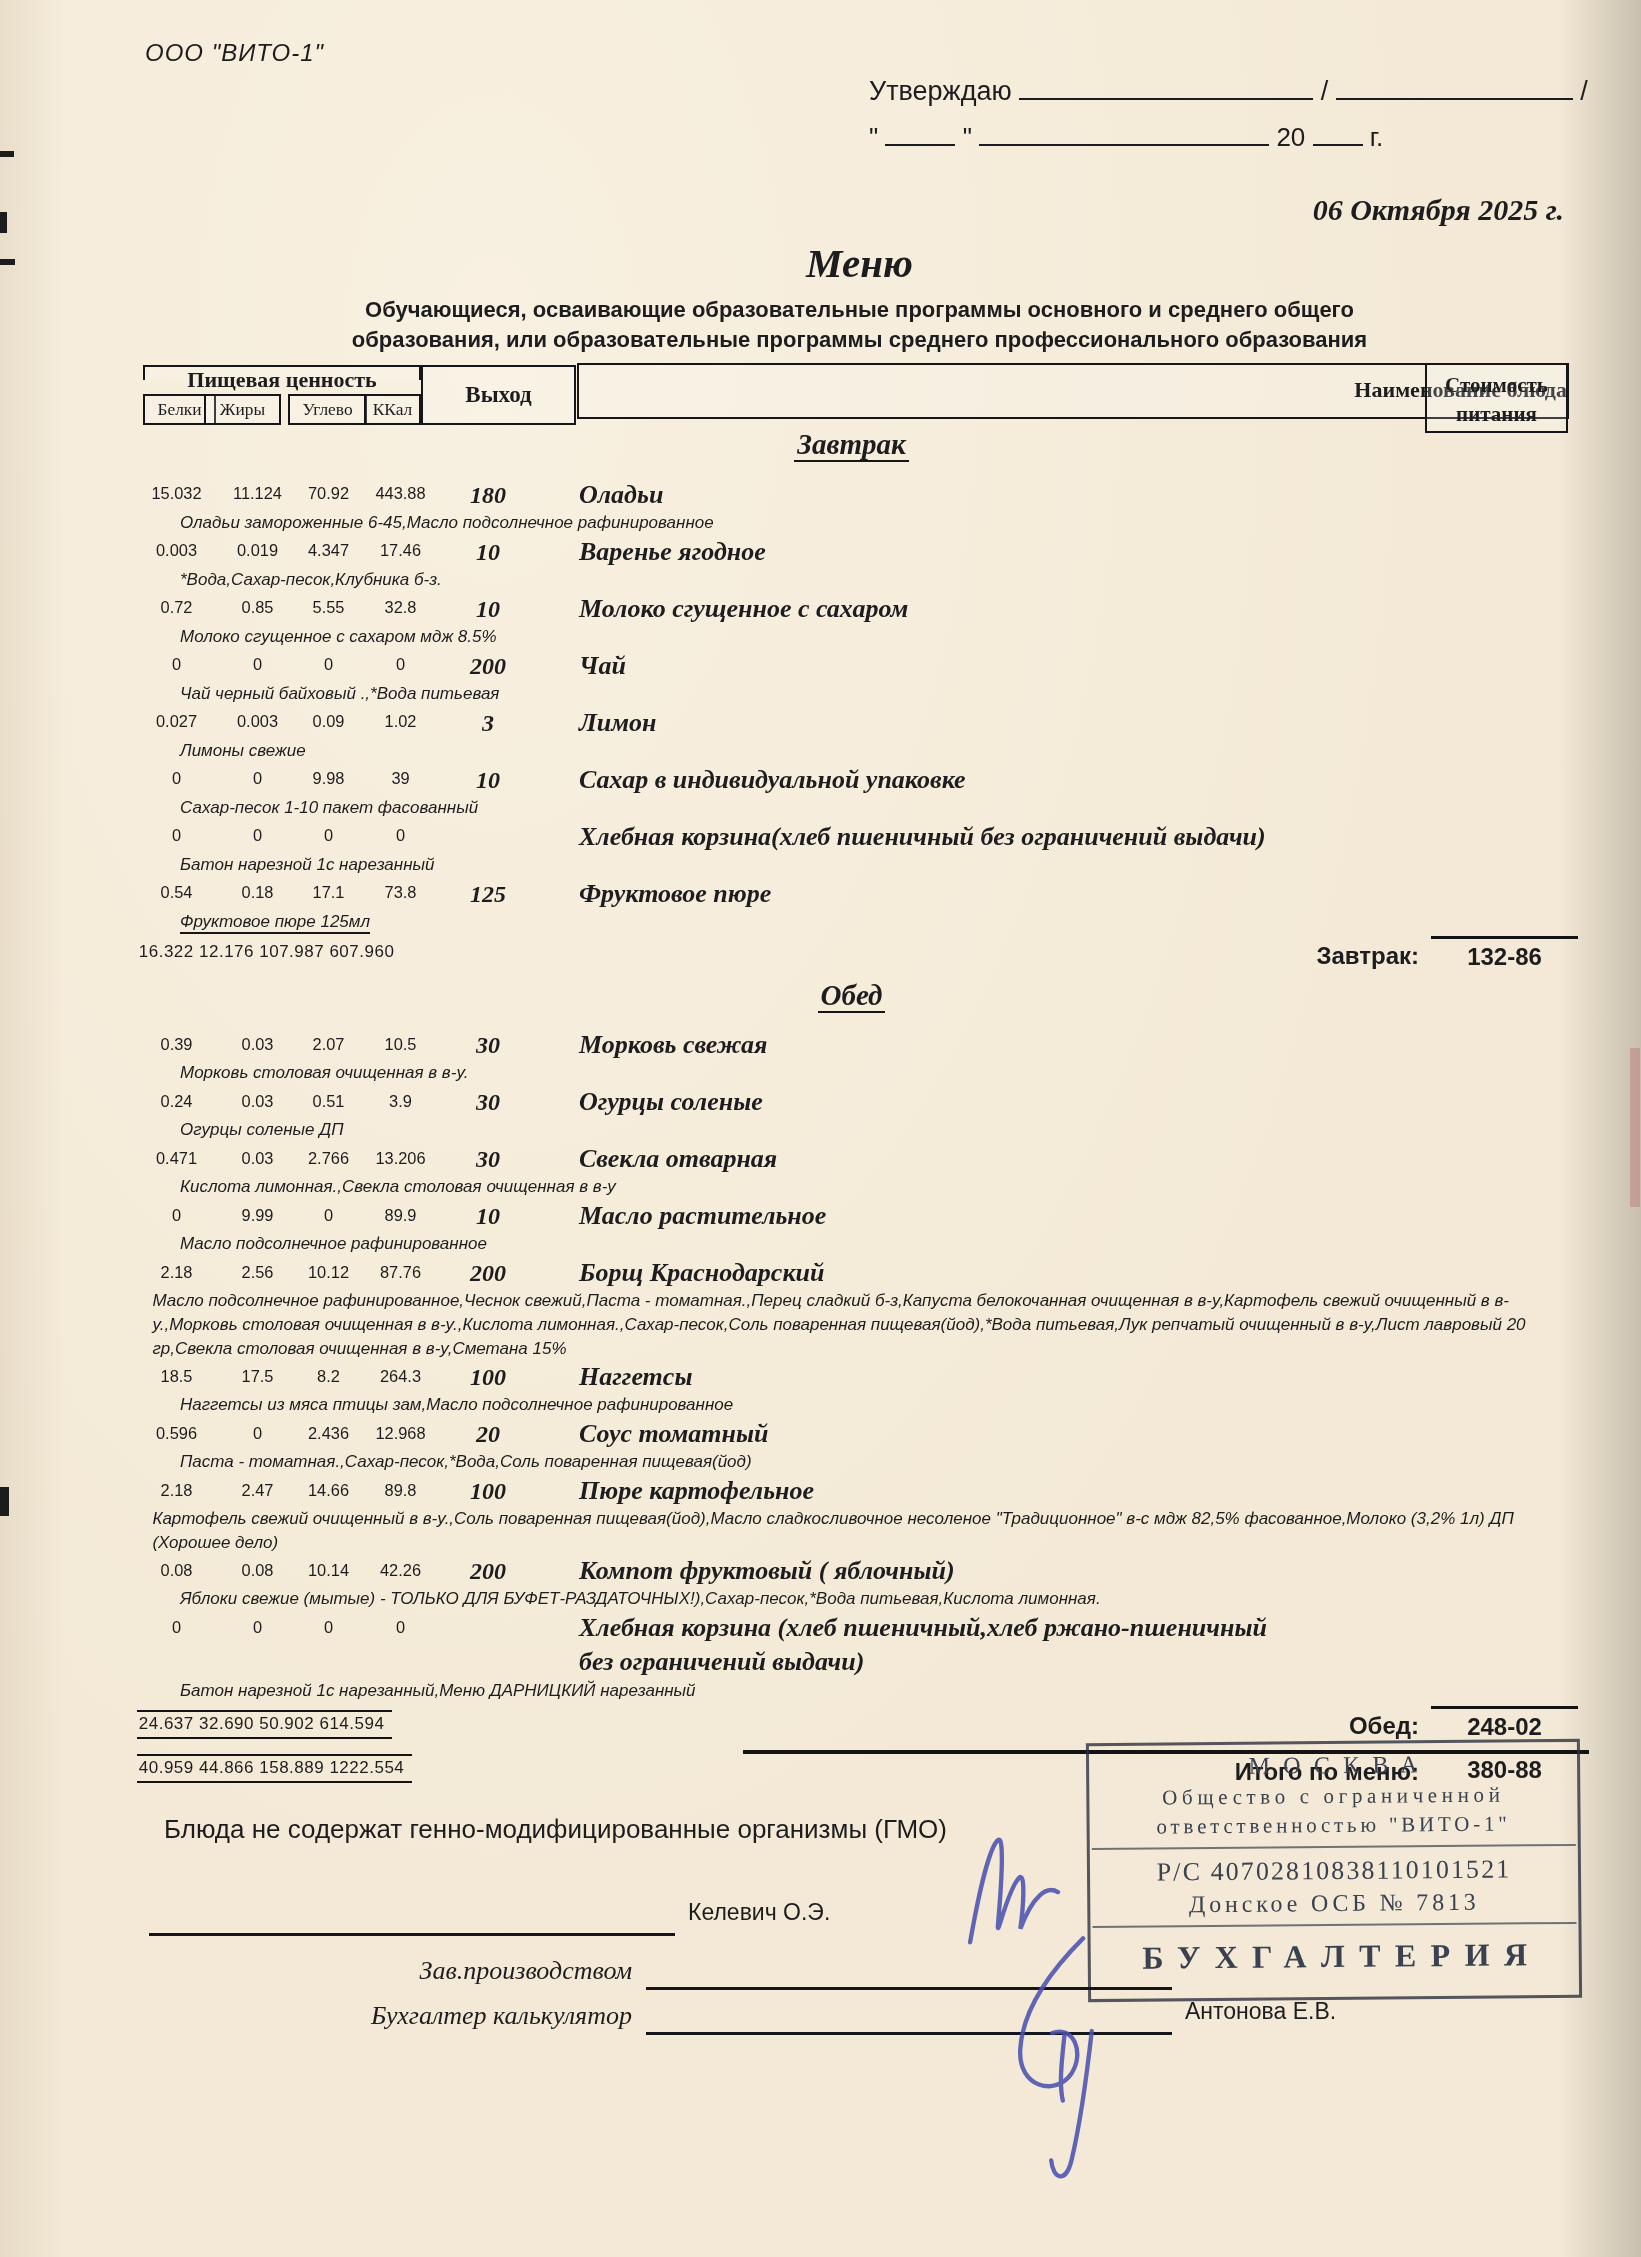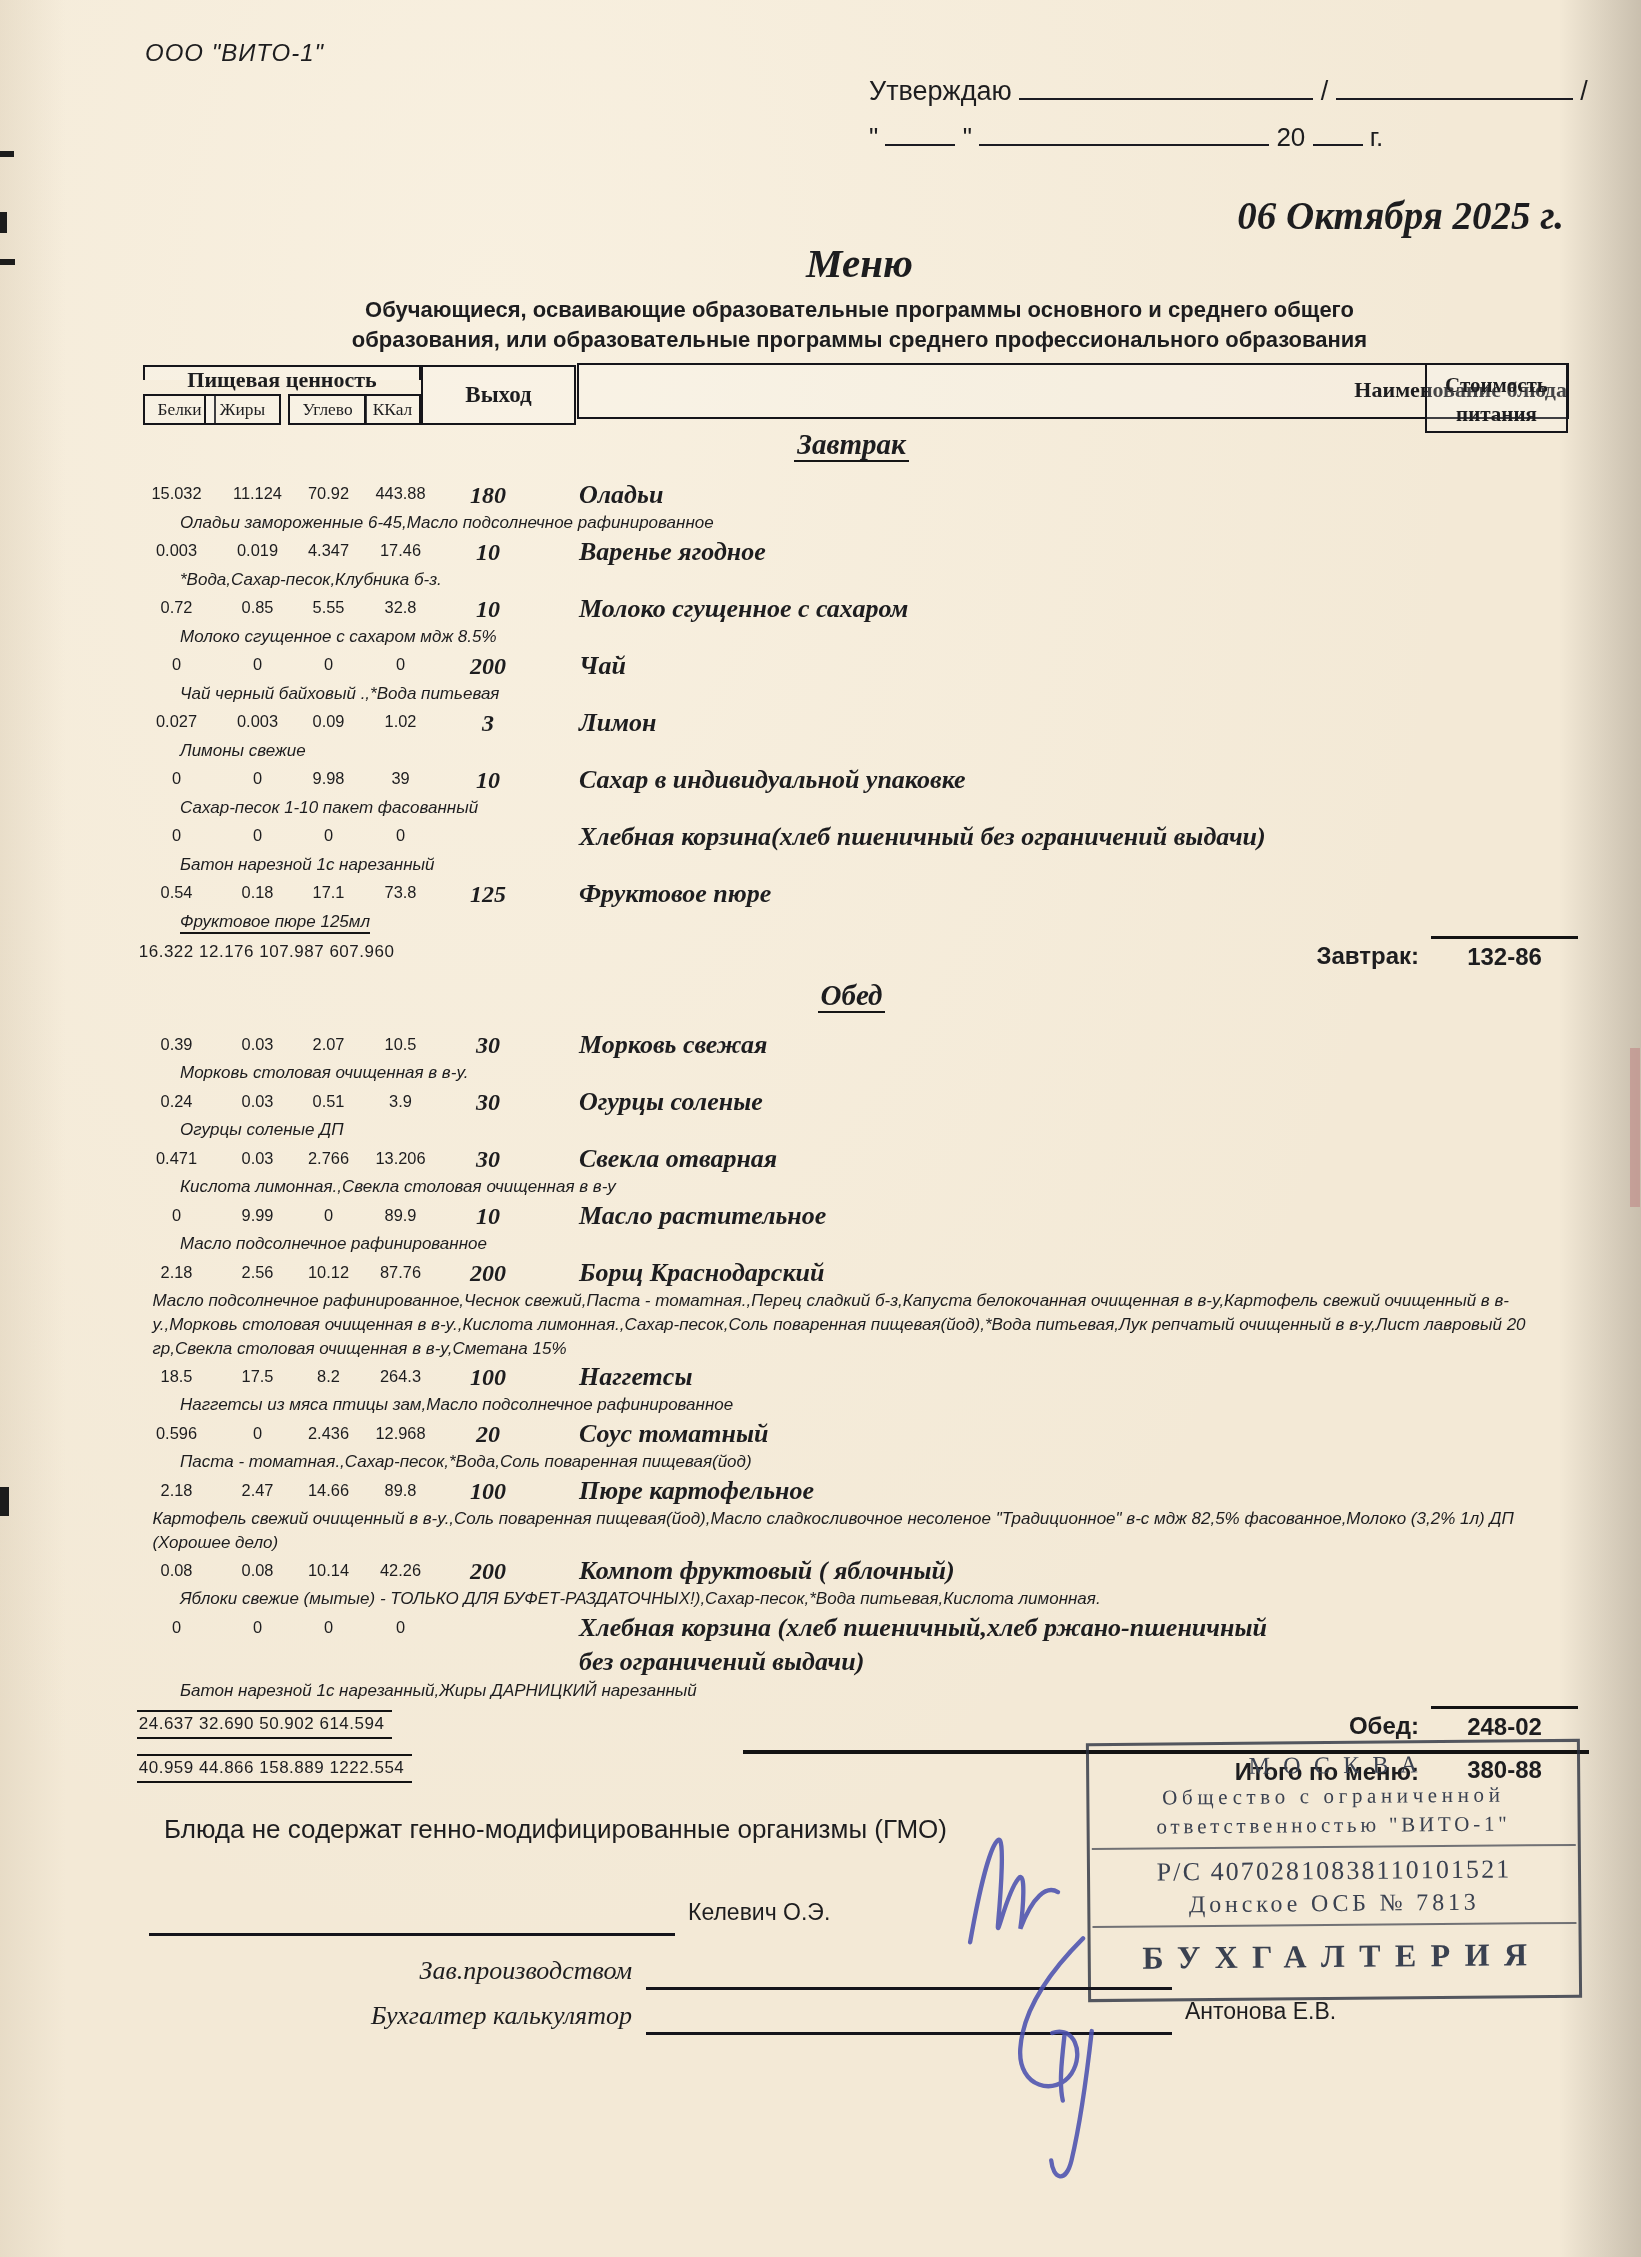--- a/index.html
+++ b/index.html
@@ -12,21 +12,21 @@
     color:#1d1d1f;
     font-family:"Liberation Sans",sans-serif;
   }
   .abs{position:absolute;}
   
   .company{left:145px;top:39px;font-style:italic;font-size:24px;letter-spacing:1px;}
   .approve{left:869px;top:75px;width:743px;font-size:27px;}
   .approve .row2{margin-top:13.5px;font-size:26px;}
   .blank{display:inline-block;border-bottom:2.9px solid #1b1b22;height:23px;vertical-align:baseline;}
   .docdate{left:1101px;top:193px;width:463px;text-align:right;
-    font-family:"Liberation Serif",serif;font-weight:bold;font-style:italic;font-size:39px;}
+    font-family:"Liberation Serif",serif;font-weight:bold;font-style:italic;font-size:30px;}
   .title{left:0;top:239px;width:1719px;text-align:center;
     font-family:"Liberation Serif",serif;font-weight:bold;font-style:italic;font-size:41px;}
   .subtitle{left:0;top:295px;width:1719px;text-align:center;font-weight:bold;font-size:22px;line-height:30px;}
   
   .thead{left:143px;top:363px;width:1425px;height:56px;font-family:"Liberation Serif",serif;}
   .thead .cell{position:absolute;box-sizing:border-box;border:2.9px solid #15151a;background:rgba(255,255,255,.18);}
   .th-group{left:0;top:1.9px;width:278px;height:15px;border-bottom:none !important;
     text-align:center;font-weight:bold;font-size:22px;line-height:26px;}
   .th-sub{top:31px;height:31px;text-align:center;font-size:17.4px;line-height:27px;}
   .th-out{left:278px;top:1.9px;width:155px;height:60px;text-align:center;font-weight:bold;font-size:23px;line-height:56px;}
@@ -327,21 +327,21 @@
       <div class="item">
         <div class="nums-line">
           <span class="num c1">0</span>
           <span class="num c2">0</span>
           <span class="num c3">0</span>
           <span class="num c4">0</span>
           <span class="out"></span>
           <span class="dish">Хлебная корзина (хлеб пшеничный,хлеб ржано-пшеничный</span>
         </div>
         <div class="dish-line2">без ограничений выдачи)</div>
-        <div class="ing">Батон нарезной 1с нарезанный,Жиры ДАРНИЦКИЙ  нарезанный</div>
+        <div class="ing">Батон нарезной 1с нарезанный,Меню ДАРНИЦКИЙ  нарезанный</div>
       </div>
       <div class="totals-block">
         <div class="tot-nums boxed">24.637  32.690  50.902  614.594</div>
         <div class="tot-label">Обед:</div>
         <div class="tot-value">248-02</div>
       </div>
       <div class="grand-block">
         <div class="thick"></div>
         <div class="tot-nums boxed">40.959  44.866  158.889  1222.554</div>
         <div class="tot-label">Итого по меню:</div>

